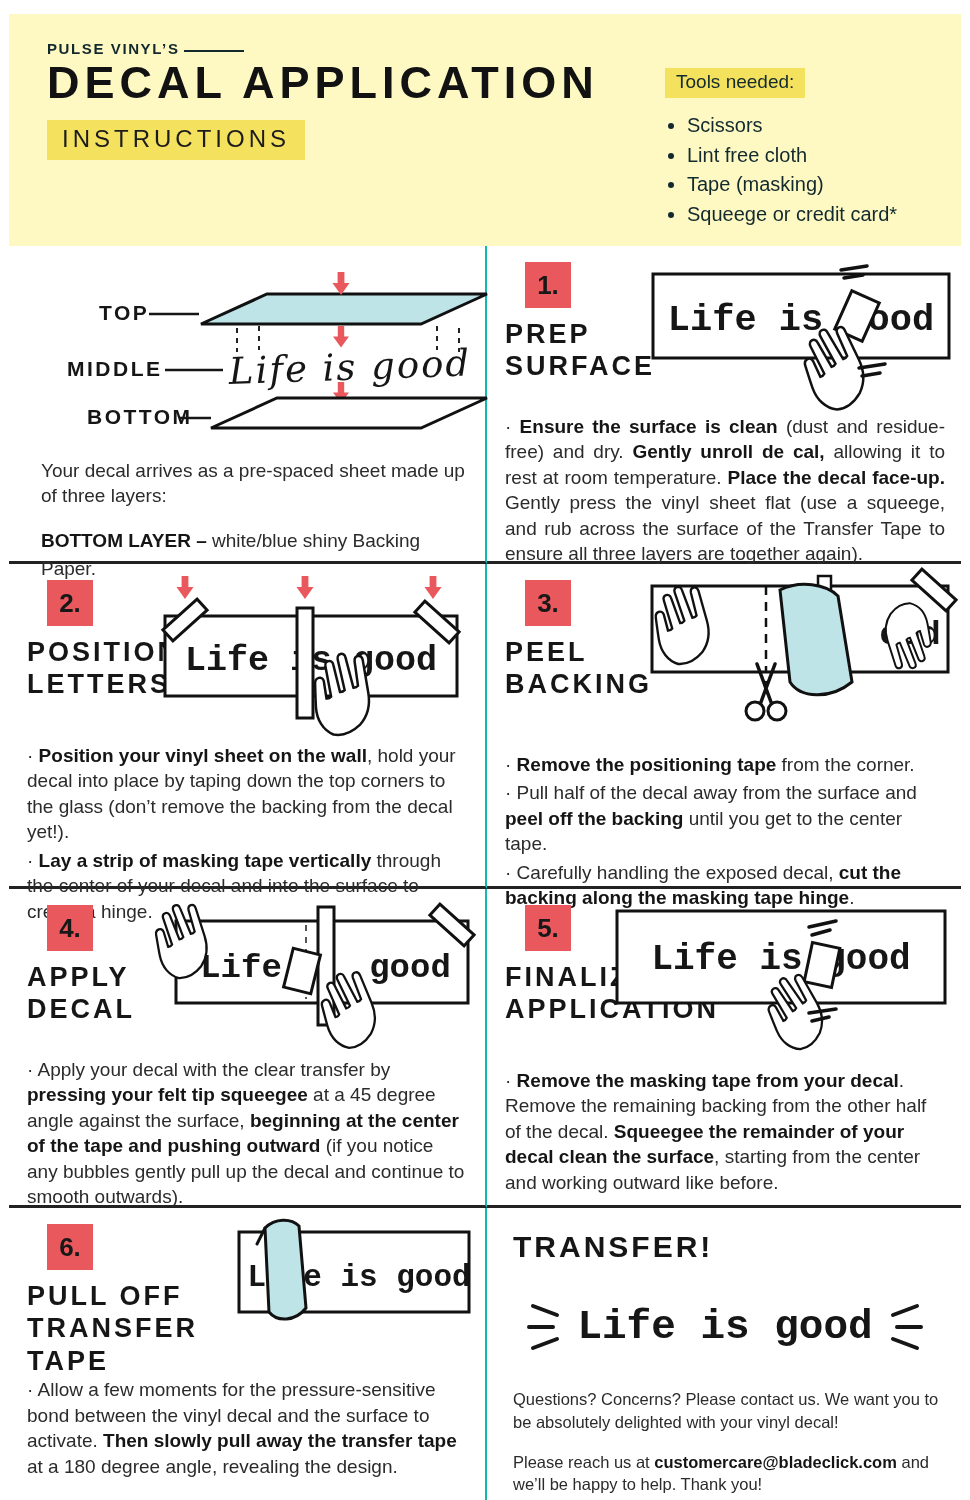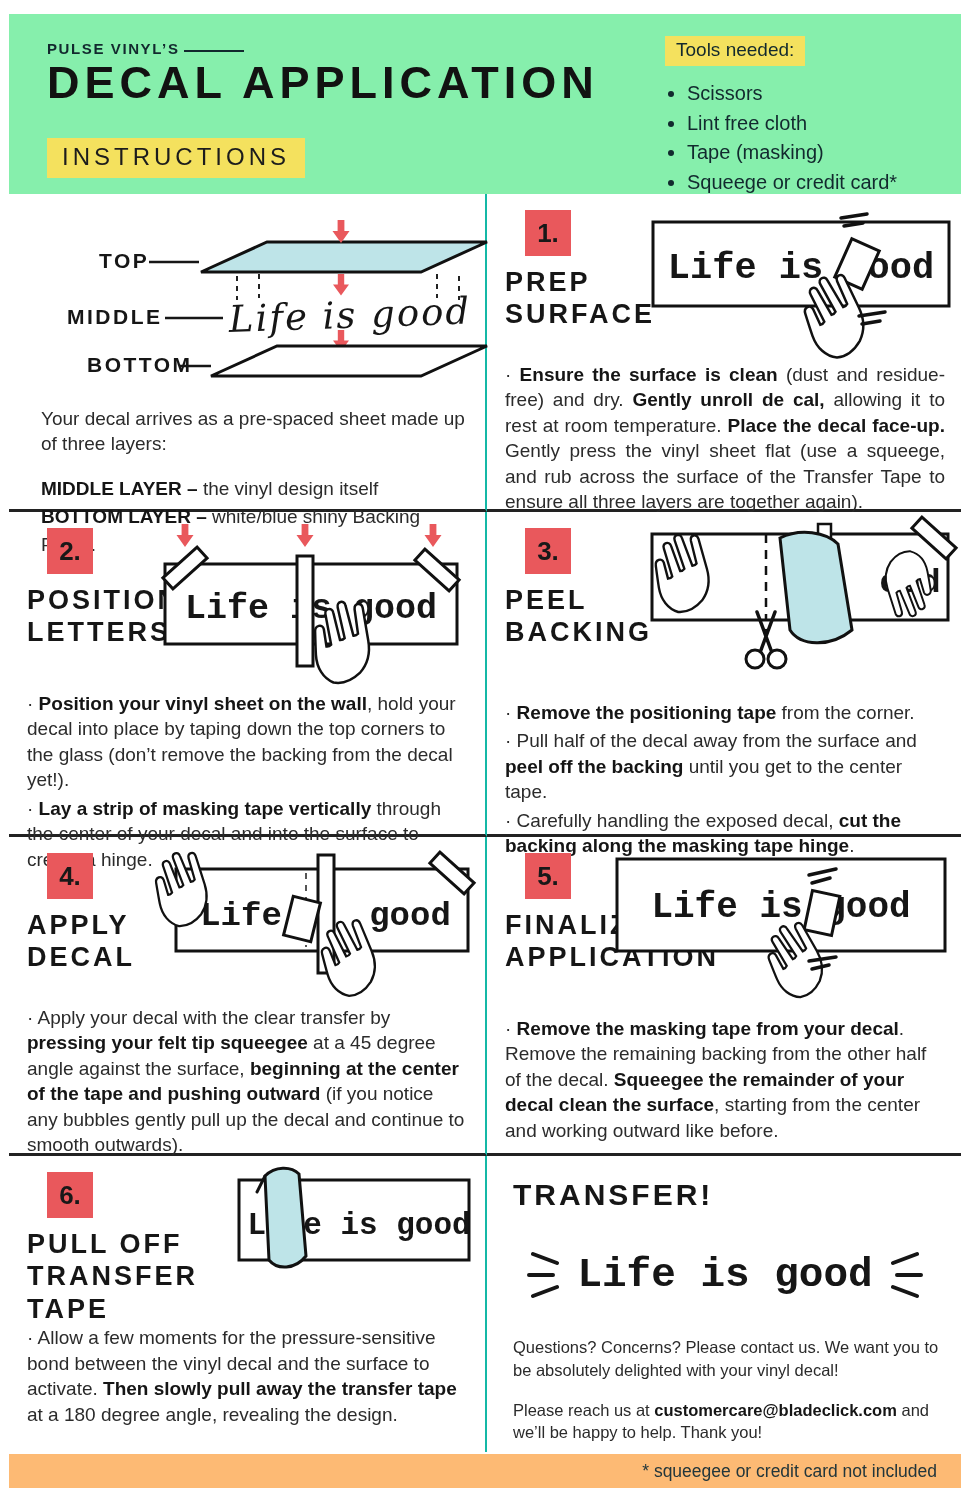--- a/index.html
+++ b/index.html
@@ -1,26 +1,26 @@
 <!DOCTYPE html>
 <html><head>
 <meta charset="utf-8">
 <style>
   html,body{margin:0;padding:0;background:#fff;}
   body{width:970px;height:1500px;font-family:"Liberation Sans",sans-serif;color:#2e2e2e;overflow:hidden;}
   .page{padding:14px 9px 0;box-sizing:border-box;}
 
   
-  .hd{background:#86efac;height:180px;position:relative;padding:26px 38px;box-sizing:border-box;}
+  .hd{background:#fef9c3;height:232px;position:relative;padding:26px 38px;box-sizing:border-box;}
   .brand{font-size:15px;font-weight:700;letter-spacing:1.6px;color:#12292e;}
   .brand-ul{display:inline-block;width:60px;border-bottom:2px solid #12292e;transform:translateY(-2px);margin-left:4px;}
   .big-title{font-size:45px;font-weight:800;letter-spacing:5px;color:#121212;}
-  .subtag{display:inline-block;background:#f4e15e;padding:5px 15px 7px;font-size:24px;letter-spacing:4px;color:#1c1c1c;margin-top:29px;}
+  .subtag{display:inline-block;background:#f4e15e;padding:5px 15px 7px;font-size:24px;letter-spacing:4px;color:#1c1c1c;margin-top:11px;}
   .tools{position:absolute;top:22px;right:44px;width:252px;}
-  .tools-label{display:inline-block;background:#f4e15e;padding:3px 11px 5px;font-size:19px;color:#12292e;}
+  .tools-label{display:inline-block;background:#f4e15e;padding:3px 11px 5px;font-size:19px;color:#12292e;margin-top:32px;}
   .tools ul{margin:13px 0 0 2px;padding-left:20px;font-size:20px;line-height:1.48;color:#12292e;}
 
   
   .grid{display:grid;grid-template-columns:478px 474px;grid-template-rows:318px 325px 319px 296px;}
   .cell{position:relative;box-sizing:border-box;padding:16px 12px 0 18px;}
   .cl{border-right:2px solid #14b8a6;}
   .rb{border-bottom:3px solid #222;}
 
   .numbox{width:46px;height:46px;background:#e9585c;color:#181818;font-size:26px;font-weight:800;display:flex;align-items:center;justify-content:center;margin:0 0 10px 20px;}
   .step-title{font-size:27px;font-weight:800;letter-spacing:3px;line-height:1.2;color:#161616;white-space:pre-line;}
@@ -98,21 +98,20 @@
         <text class="lbl" x="26" y="104" font-size="21">MIDDLE</text>
         <path d="M124,98 H182" stroke="#161616" stroke-width="2.5"></path>
         <text class="script" x="188" y="108" font-size="37" letter-spacing="2" transform="rotate(-2 300 100)">Life is good</text>
         <use href="#d-arrow" fill="#e9585c" transform="translate(300,110) scale(0.8)"></use>
         <text class="lbl" x="46" y="152" font-size="21">BOTTOM</text>
         <path d="M138,146 H170" stroke="#161616" stroke-width="2.5"></path>
         <polygon points="170,156 236,126 446,126 380,156" fill="#fff" stroke="#111" stroke-width="3"></polygon>
       </svg>
       <div class="body intro-body">
         <p class="para">Your decal arrives as a pre-spaced sheet made up of three layers:</p>
-        <div class="layer"><b>MIDDLE LAYER –</b><span> the vinyl design itself</span></div>
         <div class="layer"><b>BOTTOM LAYER –</b><span> white/blue shiny Backing Paper.</span></div>
       </div>
     </div>
 
     <div class="cell rb">
       <div class="step-head">
         <div class="numbox">1.</div>
         <div class="step-title">PREP
 SURFACE</div>
       </div>

